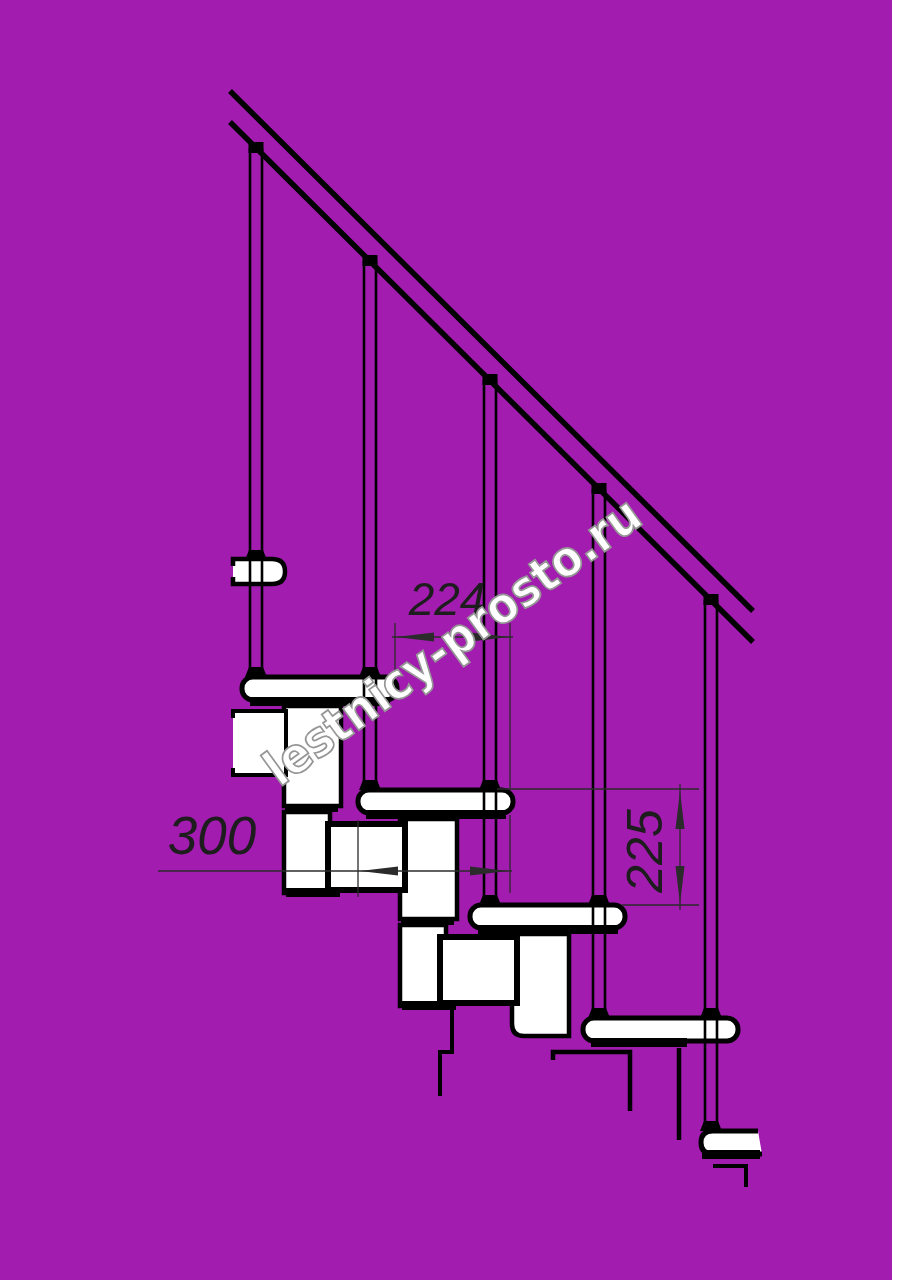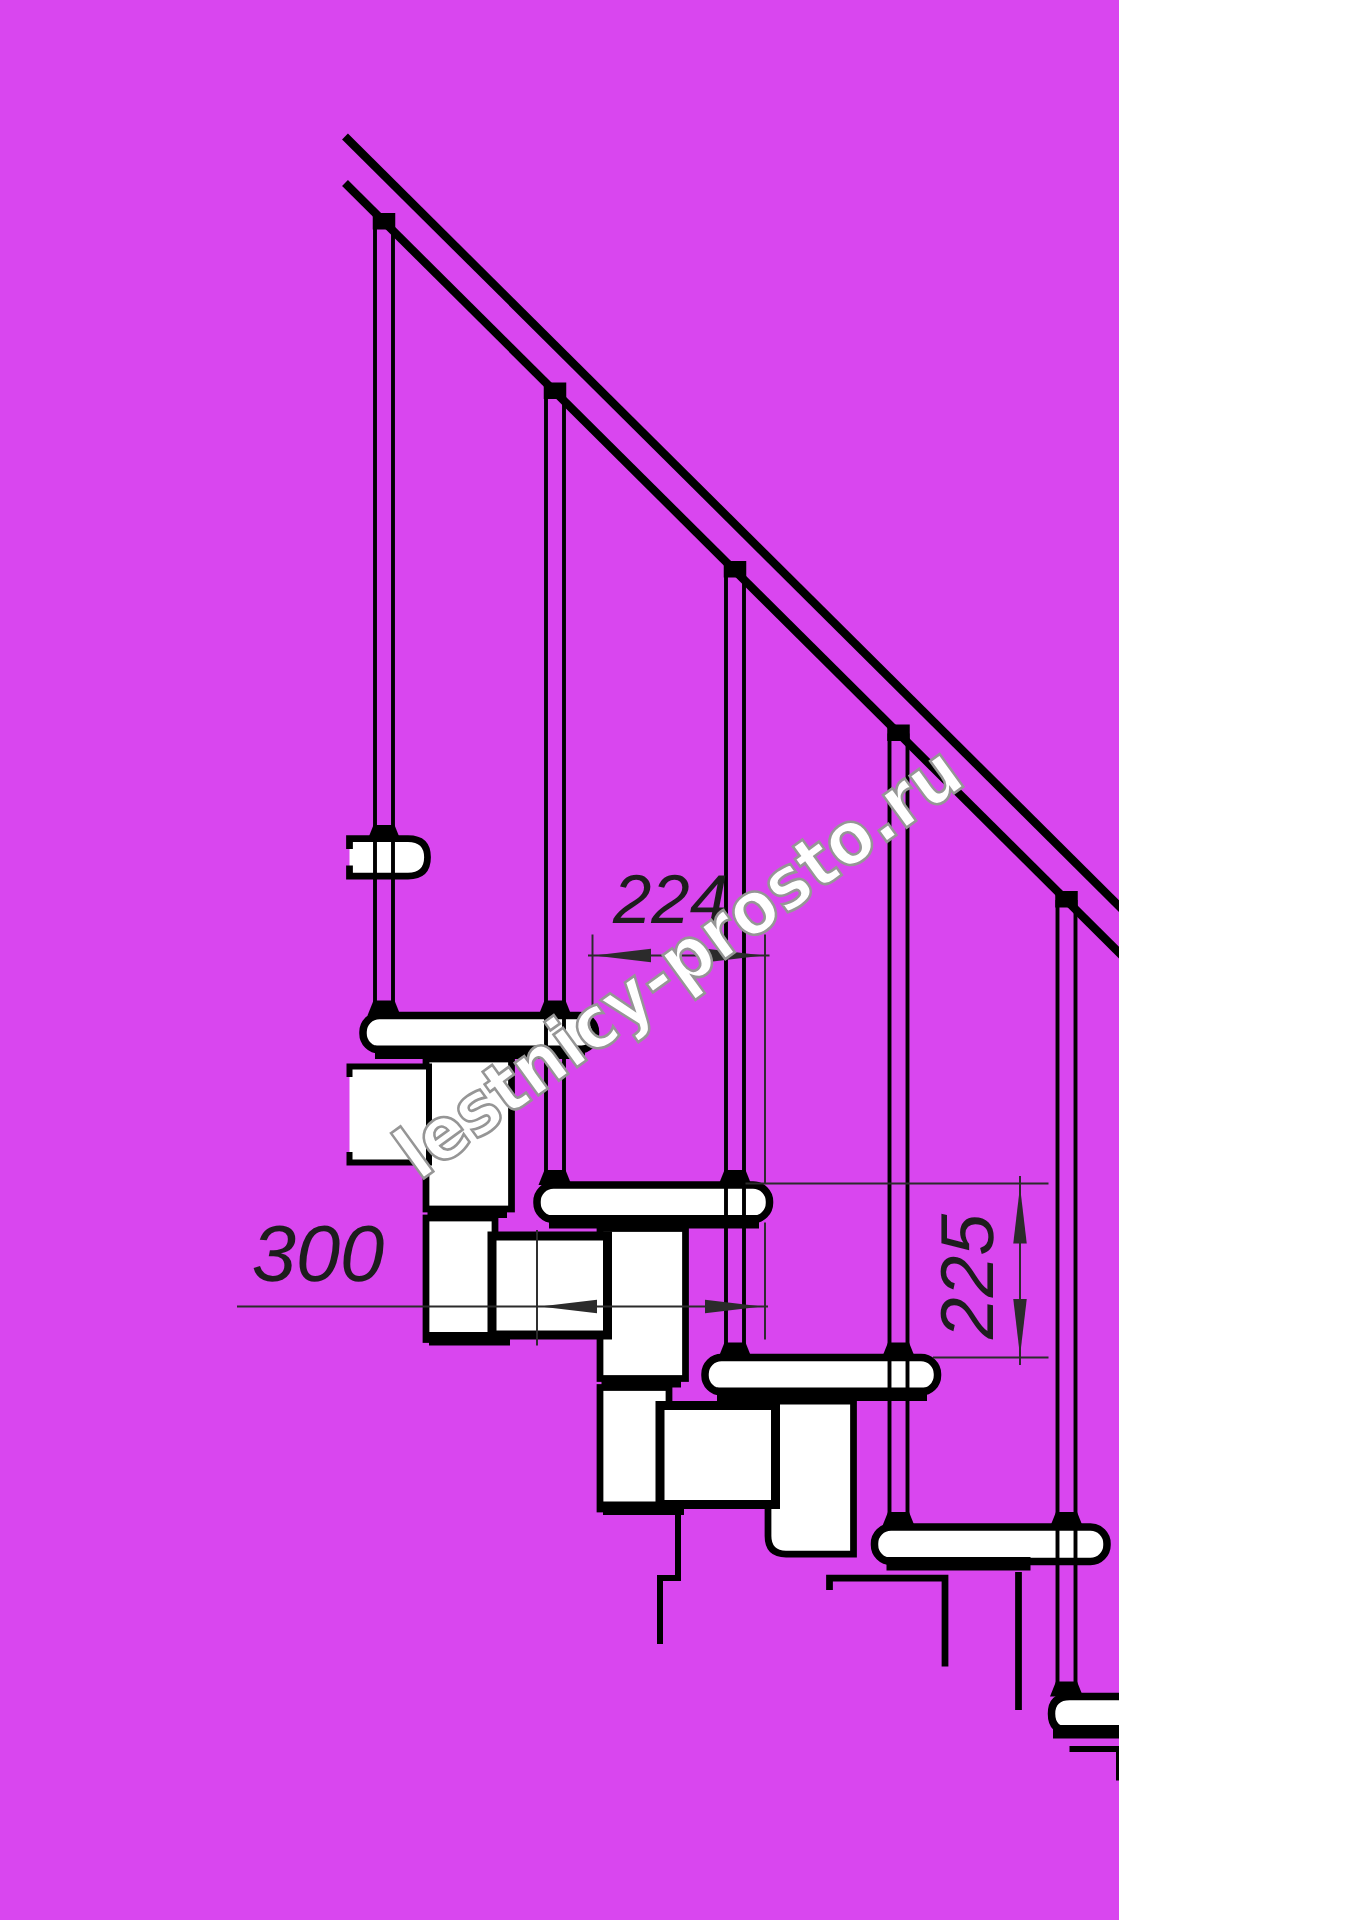--- a/index.html
+++ b/index.html
@@ -1,19 +1,19 @@
 <!DOCTYPE html>
 <html><head>
 <meta charset="utf-8">
 <style>
   html, body { margin: 0; padding: 0; background: #ffffff; }
   .page {
     position: relative;
-    width: 746px; height: 1280px;
-    background: #d946ef;
+    width: 892px; height: 1280px;
+    background: #a21caf;
     overflow: hidden;
     font-family: "Liberation Sans", sans-serif;
   }
   svg { display: block; }
   .dim-text {
     font-family: "Liberation Sans", sans-serif;
     font-style: italic;
     fill: #1d1d1d;
   }
   .wm-text {

